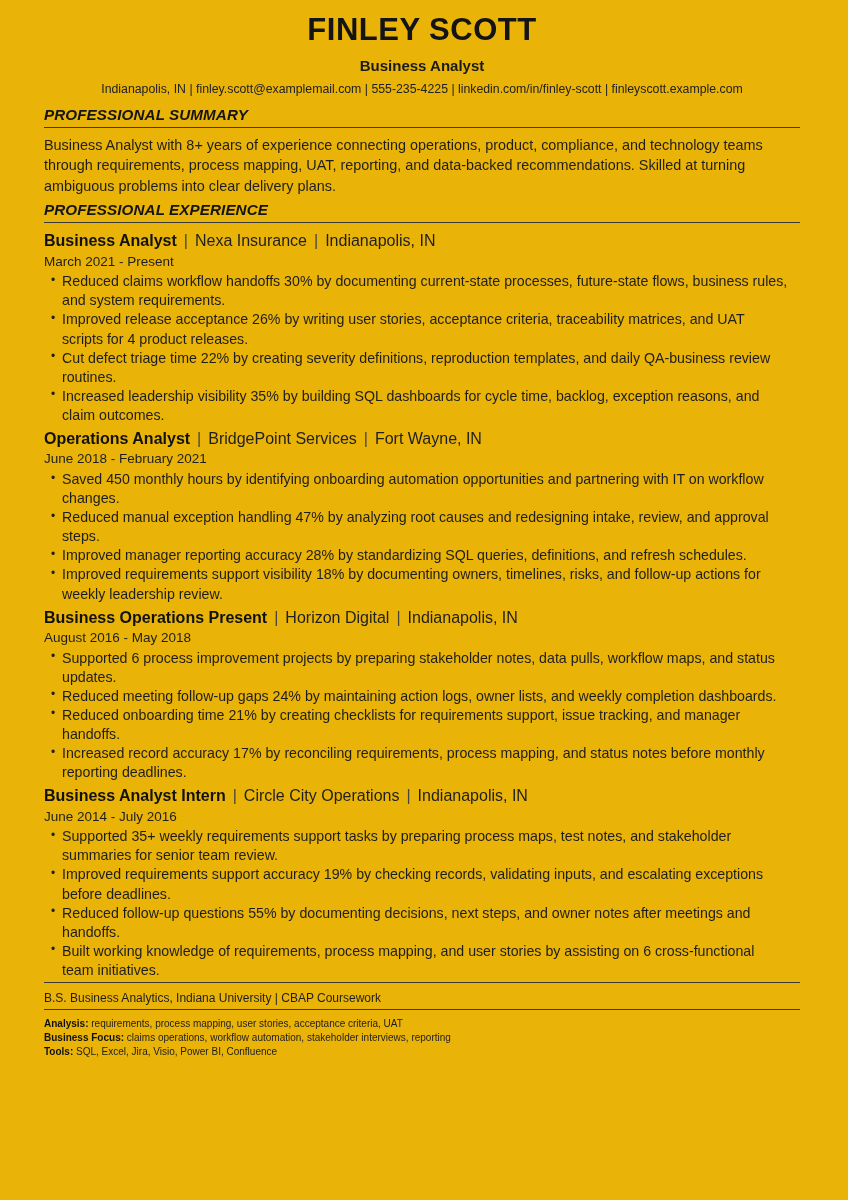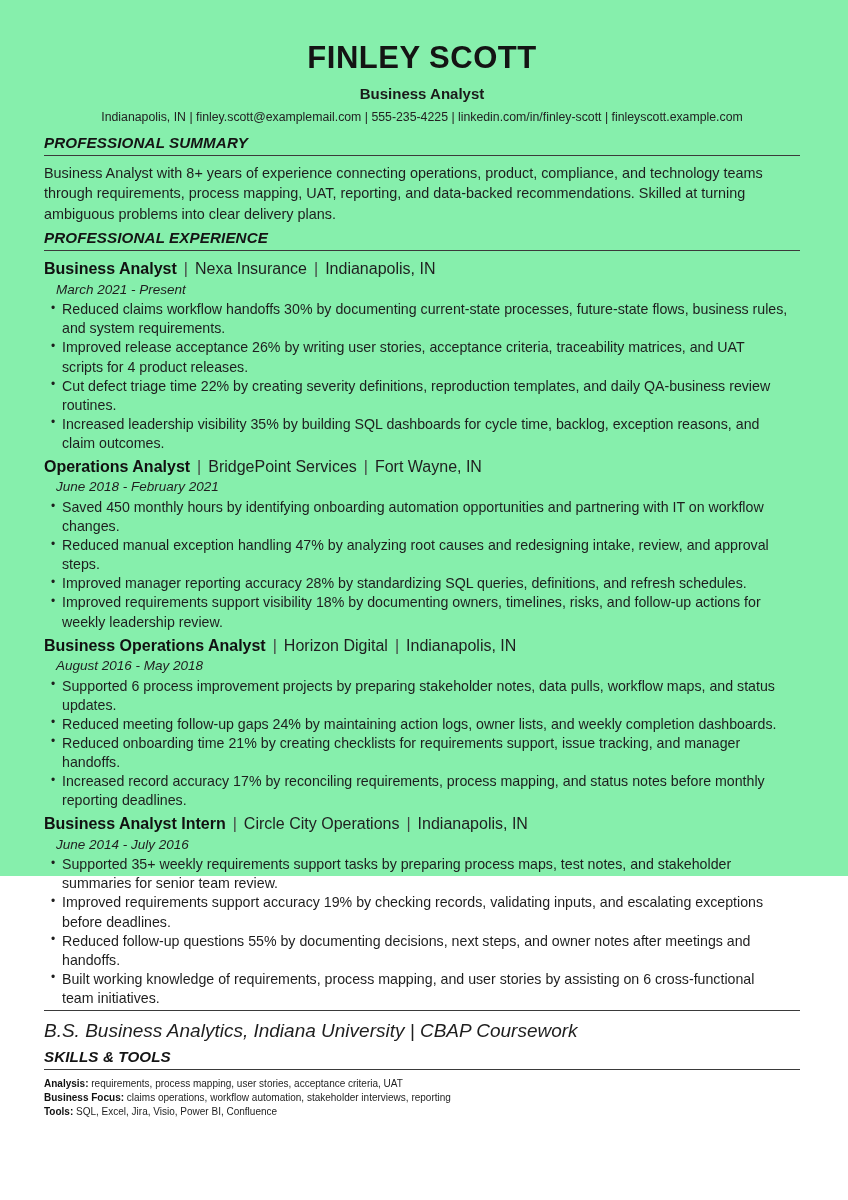--- a/index.html
+++ b/index.html
@@ -9,25 +9,25 @@
   }
   body {
     width: 848px;
     height: 1200px;
     font-family: "Liberation Sans", sans-serif;
     color: #1a1a1a;
     -webkit-font-smoothing: antialiased;
   }
   .page {
     width: 848px;
-    height: 876px;
+    height: 1200px;
     box-sizing: border-box;
-    padding: 40px 48px 0 44px;
+    padding: 12px 48px 0 44px;
     position: relative;
-    background: #86efac;
+    background: #eab308;
   }
 
   
   .resume-name {
     text-align: center;
     font-size: 31px;
     font-weight: bold;
     letter-spacing: 0.5px;
     color: #141414;
     line-height: 1.16;
@@ -96,24 +96,23 @@
   .job-sep {
     color: #444444;
     padding: 0 7px;
   }
   .job-company, .job-location {
     font-weight: normal;
     color: #1f1f1f;
   }
   .job-dates {
     font-size: 13.5px;
-    font-style: italic;
     color: #1f1f1f;
     line-height: 1.3;
-    margin: 1px 0 2px 12px;
+    margin: 1px 0 2px 0;
   }
   ul.bullets {
     list-style: none;
     margin: 0 0 2px 0;
     padding: 0;
   }
   ul.bullets li {
     position: relative;
     font-size: 14.2px;
     line-height: 1.345;
@@ -126,25 +125,24 @@
     content: "\2022";
     position: absolute;
     left: 7px;
     top: -0.5px;
     font-size: 12px;
     color: #1e1e1e;
   }
 
   
   .edu-line {
-    font-size: 19px;
+    font-size: 12px;
     line-height: 1.4;
     color: #1e1e1e;
     margin: 0 0 2px 0;
-    font-style: italic;
   }
   .skill-line {
     font-size: 10px;
     line-height: 1.43;
     color: #1e1e1e;
     margin: 0;
   }
   .skill-label {
     font-weight: bold;
     color: #111111;
@@ -186,21 +184,21 @@
           <div class="job-headline"><span class="job-title">Operations Analyst</span><span class="job-sep">|</span><span class="job-company">BridgePoint Services</span><span class="job-sep">|</span><span class="job-location">Fort Wayne, IN</span></div>
           <div class="job-dates">June 2018 - February 2021</div>
           <ul class="bullets">
             <li>Saved 450 monthly hours by identifying onboarding automation opportunities and partnering with IT on workflow changes.</li>
             <li>Reduced manual exception handling 47% by analyzing root causes and redesigning intake, review, and approval steps.</li>
             <li>Improved manager reporting accuracy 28% by standardizing SQL queries, definitions, and refresh schedules.</li>
             <li>Improved requirements support visibility 18% by documenting owners, timelines, risks, and follow-up actions for weekly leadership review.</li>
           </ul>
         </div>
         <div class="job">
-          <div class="job-headline"><span class="job-title">Business Operations Analyst</span><span class="job-sep">|</span><span class="job-company">Horizon Digital</span><span class="job-sep">|</span><span class="job-location">Indianapolis, IN</span></div>
+          <div class="job-headline"><span class="job-title">Business Operations Present</span><span class="job-sep">|</span><span class="job-company">Horizon Digital</span><span class="job-sep">|</span><span class="job-location">Indianapolis, IN</span></div>
           <div class="job-dates">August 2016 - May 2018</div>
           <ul class="bullets">
             <li>Supported 6 process improvement projects by preparing stakeholder notes, data pulls, workflow maps, and status updates.</li>
             <li>Reduced meeting follow-up gaps 24% by maintaining action logs, owner lists, and weekly completion dashboards.</li>
             <li>Reduced onboarding time 21% by creating checklists for requirements support, issue tracking, and manager handoffs.</li>
             <li>Increased record accuracy 17% by reconciling requirements, process mapping, and status notes before monthly reporting deadlines.</li>
           </ul>
         </div>
         <div class="job">
           <div class="job-headline"><span class="job-title">Business Analyst Intern</span><span class="job-sep">|</span><span class="job-company">Circle City Operations</span><span class="job-sep">|</span><span class="job-location">Indianapolis, IN</span></div>
@@ -214,21 +212,20 @@
         </div>
       </div>
   </div>
 
   <div class="section">
     <hr class="section-rule">
     <div class="edu-line">B.S. Business Analytics, Indiana University | CBAP Coursework</div>
   </div>
 
   <div class="section">
-    <div class="section-title tight-top">SKILLS &amp; TOOLS</div>
     <hr class="section-rule">
     <div id="skills-list">
         <div class="skill-line"><span class="skill-label">Analysis:</span><span> requirements, process mapping, user stories, acceptance criteria, UAT</span></div>
         <div class="skill-line"><span class="skill-label">Business Focus:</span><span> claims operations, workflow automation, stakeholder interviews, reporting</span></div>
         <div class="skill-line"><span class="skill-label">Tools:</span><span> SQL, Excel, Jira, Visio, Power BI, Confluence</span></div>
       </div>
   </div>
 
 </div>
 

